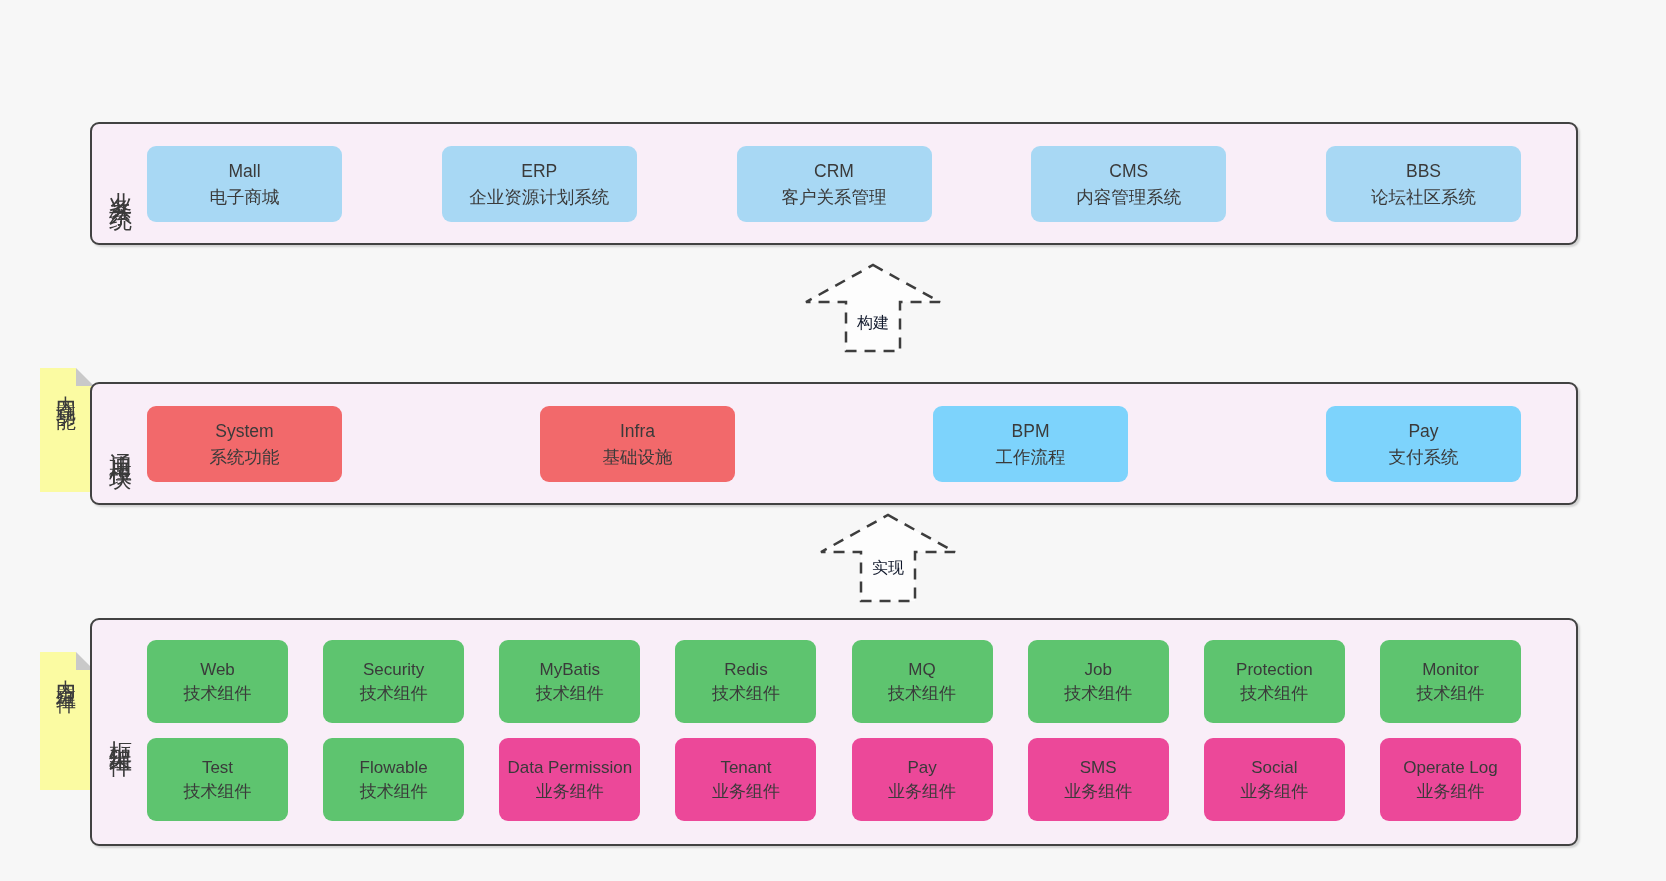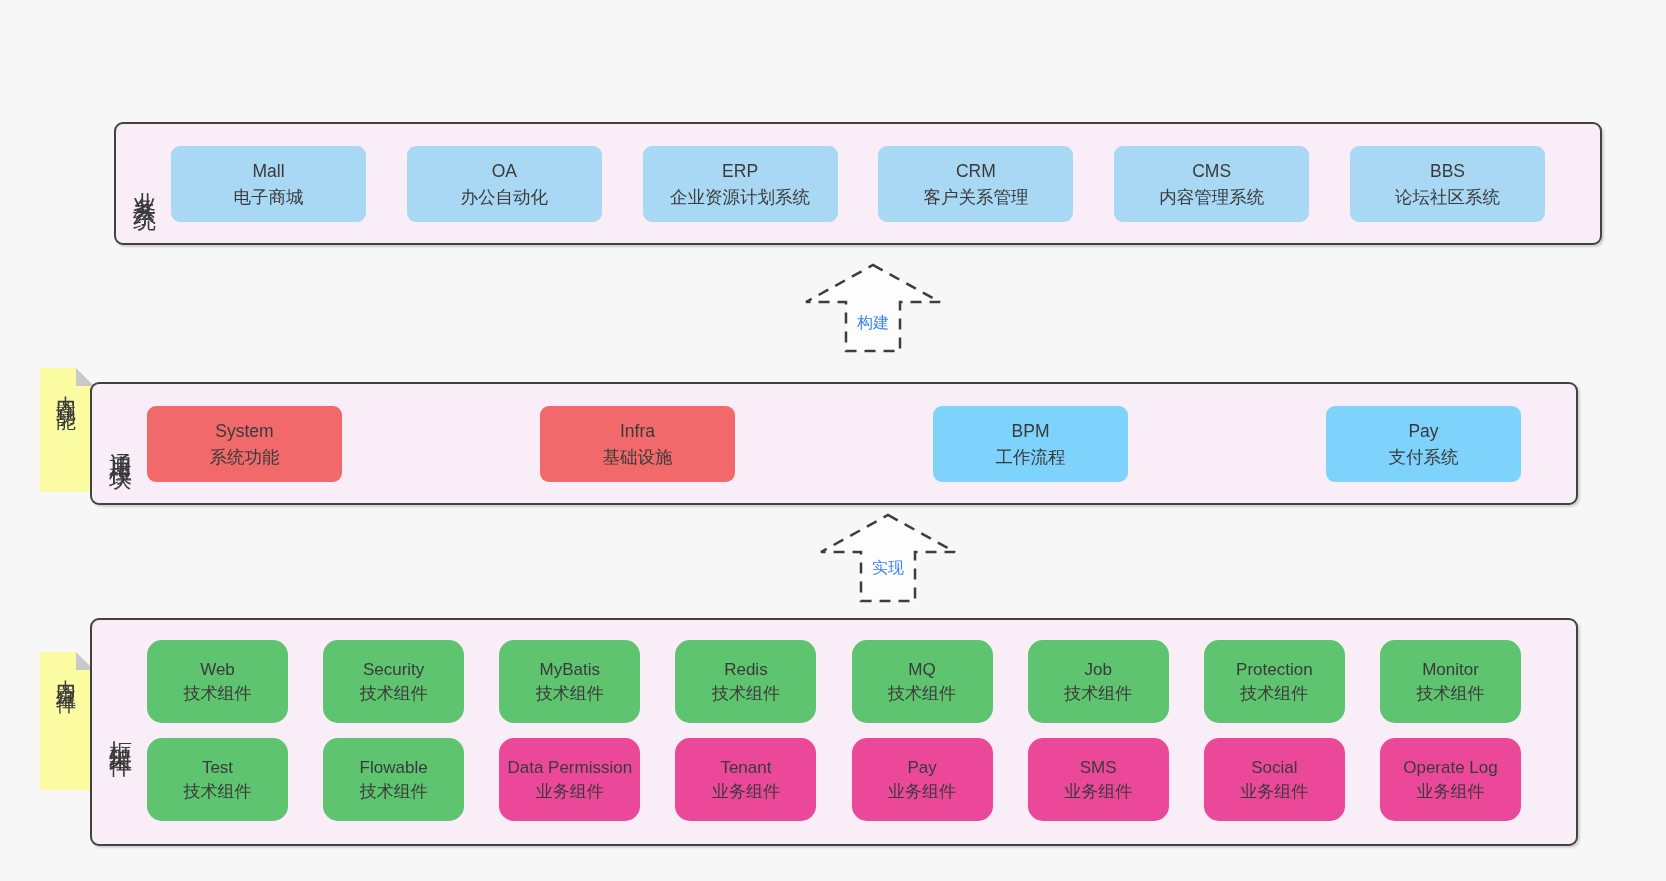--- a/index.html
+++ b/index.html
@@ -6,41 +6,41 @@
   body{
     width:1666px;height:881px;position:relative;overflow:hidden;
     background:#f7f7f7;color:#3a3a3a;
     font-family:"Liberation Sans","DejaVu Sans",sans-serif;
   }
   .band{
     position:absolute;left:90px;width:1488px;box-sizing:border-box;
     background:#f9eef8;border:2px solid #424242;border-radius:9px;
     box-shadow:2px 2px 2px rgba(0,0,0,0.15);z-index:2;
   }
-  .band1{top:122px;height:123px;margin-left:24px;}
+  .band1{top:122px;height:123px;}
   .band2{top:370px;height:123px;margin-top:12px;}
   .band3{top:618px;height:228px;}
   .band-label{
     position:absolute;left:14px;top:50%;transform:translateY(-50%);
     writing-mode:vertical-rl;text-orientation:upright;
     font-size:23px;letter-spacing:5px;white-space:nowrap;color:#3a3a3a;
   }
   .box-row{
     position:absolute;left:0;right:0;display:flex;justify-content:space-between;
     padding:0 55px;box-sizing:border-box;
   }
   .row-center{top:50%;transform:translateY(-50%);}
   .row1{top:20px;}
   .row2{top:118px;align-items:flex-end;}
   .box{
     border-radius:9px;display:flex;flex-direction:column;align-items:center;
     justify-content:center;text-align:center;box-sizing:border-box;padding:2px 4px;
   }
   .w6{width:195px;height:76px;font-size:17.5px;line-height:26px;}
-  .w8{width:141px;height:83px;font-size:17px;line-height:24px;border-radius:15px;}
+  .w8{width:141px;height:83px;font-size:17px;line-height:24px;}
   .blue{background:#a8d8f4;}
   .red{background:#f2696b;}
   .pink{background:#7dd3fc;}
   .tech{background:#5ec46f;}
   .biz{background:#ec4899;}
   .sticky{
     position:absolute;left:40px;width:54px;background:#fbfba2;z-index:1;
   }
   .sticky2{top:368px;height:124px;}
   .sticky3{top:652px;height:138px;}
@@ -52,42 +52,38 @@
   .sticky-label{
     position:absolute;left:50%;transform:translateX(-50%);top:12px;
     writing-mode:vertical-rl;text-orientation:upright;
     font-size:20px;letter-spacing:5px;white-space:nowrap;color:#3a3a3a;
   }
   .arrow-svg{position:absolute;z-index:1;}
   .arrow1{left:793px;top:262px;}
   .arrow2{left:808px;top:512px;}
   .arrow-label{
     position:absolute;z-index:3;transform:translate(-50%,-50%);
-    background:#fdfdfd;padding:1px 3px;font-size:16px;color:#3b82f6;white-space:nowrap;
+    background:#fdfdfd;padding:1px 3px;font-size:16px;color:#0f172a;white-space:nowrap;
   }
   .arrow-label1{left:873px;top:323px;}
   .arrow-label2{left:888px;top:568px;}
   .arrow-path{
     fill:#fdfdfd;stroke:#3d3d3d;stroke-width:2.5;
     stroke-dasharray:11 8;stroke-linejoin:miter;
   }
 </style>
 </head>
 <body>
 
 <section class="band band1">
   <div class="band-label">业务系统</div>
   <div class="box-row row-center">
     <div class="box w6 blue">
       <span>Mall</span>
       <span>电子商城</span>
-    </div>
-    <div class="box w6 blue">
-      <span>OA</span>
-      <span>办公自动化</span>
     </div>
     <div class="box w6 blue">
       <span>ERP</span>
       <span>企业资源计划系统</span>
     </div>
     <div class="box w6 blue">
       <span>CRM</span>
       <span>客户关系管理</span>
     </div>
     <div class="box w6 blue">

